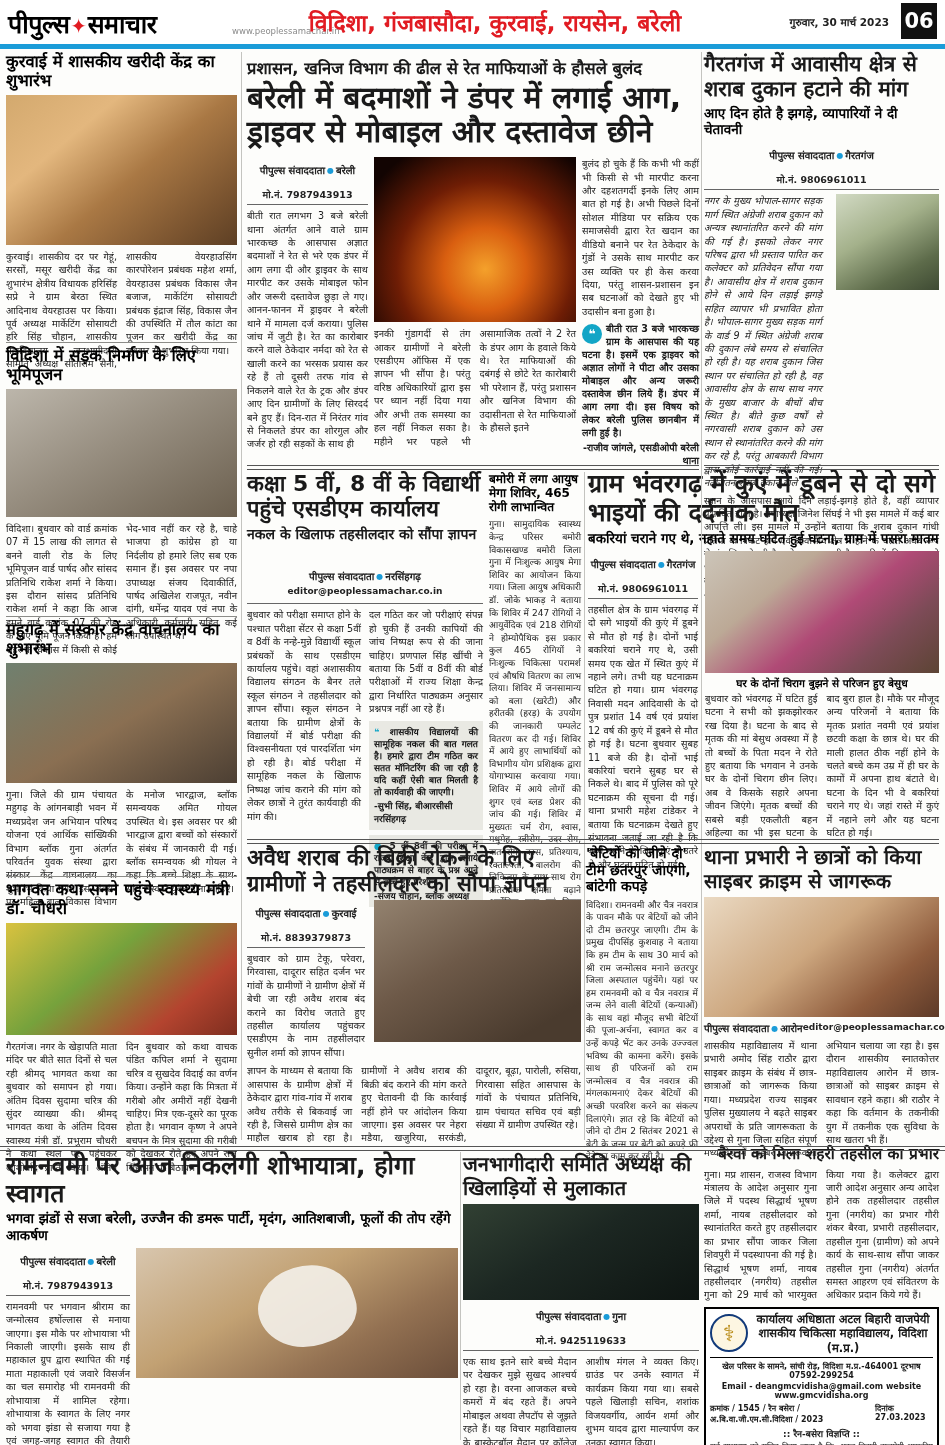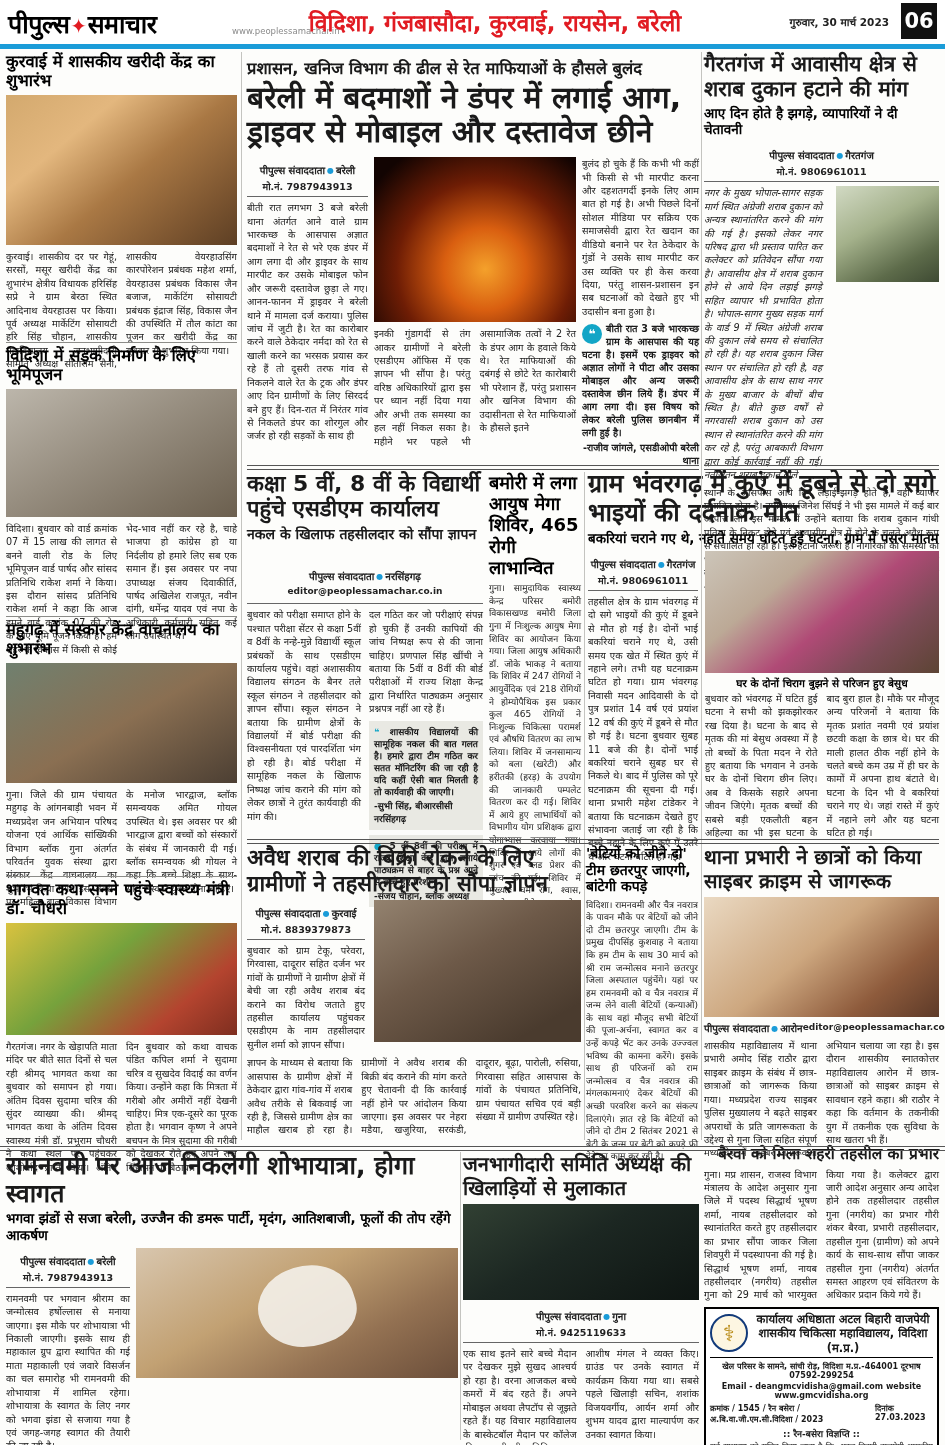--- a/index.html
+++ b/index.html
@@ -19,21 +19,21 @@
   
   .art-h{font-size:16.5px;font-weight:800;line-height:1.18;color:#000;margin:0 0 4px;}
   .body{font-size:9.6px;line-height:1.4;text-align:justify;color:#222;}
   .cols2{column-count:2;column-gap:9px;}
   .cols3{column-count:3;column-gap:9px;}
   .photo{width:100%;position:relative;background:#9a9a9a;}
   .cap{font-weight:700;font-size:10.5px;text-align:center;margin:3px 0 2px;color:#000;}
   .byline-wrap{text-align:center;border-bottom:1px solid #666;padding:2px 0 3px;margin-bottom:4px;}
   .byl{font-weight:700;font-size:10px;color:#222;white-space:nowrap;}
   .byl .dot{color:#1b9cd8;font-size:8px;vertical-align:1px;padding:0 2px;}
-  .phone{font-weight:700;font-size:9.5px;margin-top:2px;color:#222;}
+  .phone{font-weight:700;font-size:9.5px;margin-top:10px;color:#222;}
   .email{font-weight:700;font-size:9px;color:#222;text-align:center;margin:2px 0 4px;}
   .deck{font-size:13.5px;font-weight:700;color:#000;line-height:1.25;margin:2px 0 4px;}
   .vline{position:absolute;width:1px;background:#c4c4c0;}
   .hline{position:absolute;height:0;border-top:1px solid #8c8c88;}
   .hline2{position:absolute;height:3px;border-top:1px solid #555;border-bottom:1px solid #555;}
   
   #a1{left:6px;top:52px;width:231px;} #a2{left:6px;top:346px;width:231px;}
   #a3{left:6px;top:620px;width:231px;} #a4{left:6px;top:880px;width:231px;}
   #a1 .photo{height:150px;background:linear-gradient(140deg,#d3a96e 0%,#e3b77e 28%,#a97844 55%,#7c5530 82%,#5d3f24 100%);}
   #a2 .photo{height:128px;background:linear-gradient(150deg,#bcb6ab 0%,#978e80 45%,#6b5f4e 100%);}
@@ -56,21 +56,21 @@
   
   #sdm{left:247px;top:472px;width:236px;}
   #sdm .art-h2{font-size:22px;font-weight:800;line-height:1.12;margin:0 0 3px;}
   #sdm .sub{font-size:14px;font-weight:700;margin:0 0 20px;}
   #sdm .row{display:flex;gap:8px;}
   #sdm .c{width:114px;flex:0 0 auto;}
   .gbox{background:#e9e9e3;padding:5px;font-size:9px;font-weight:600;line-height:1.35;text-align:justify;margin:5px 0;}
   .gbox .att{display:block;text-align:left;font-weight:700;margin-top:2px;}
   .gbox .qi{color:#12a5c6;font-weight:800;}
   #ayush{left:489px;top:472px;width:92px;}
-  #ayush .art-h{font-size:18px;}
+  #ayush .art-h{font-size:12px;}
   #ayush .body{font-size:9px;}
   #bhanwar{left:588px;top:470px;width:351px;}
   #bhanwar .art-h2{font-size:25px;font-weight:800;line-height:1.14;margin:0 0 3px;}
   #bhanwar .row{display:flex;gap:7px;margin-top:2px;}
   .bh-col1{width:110px;flex:0 0 auto;}
   .bh-col2{flex:1;}
   #bhan-photo{height:122px;background:linear-gradient(140deg,#ccc5b9 0%,#bca996 30%,#b04a76 55%,#7d4b57 76%,#5c4434 100%);}
   
   #kurwai2{left:247px;top:845px;width:334px;}
   #kurwai2 .art-h2{font-size:22px;font-weight:800;line-height:1.18;margin:0 0 3px;}

